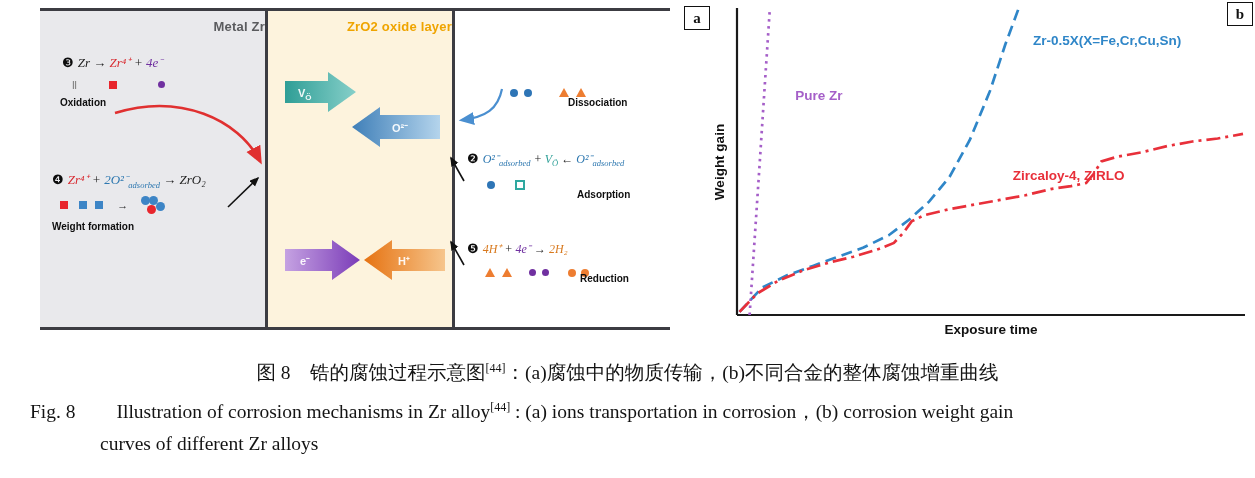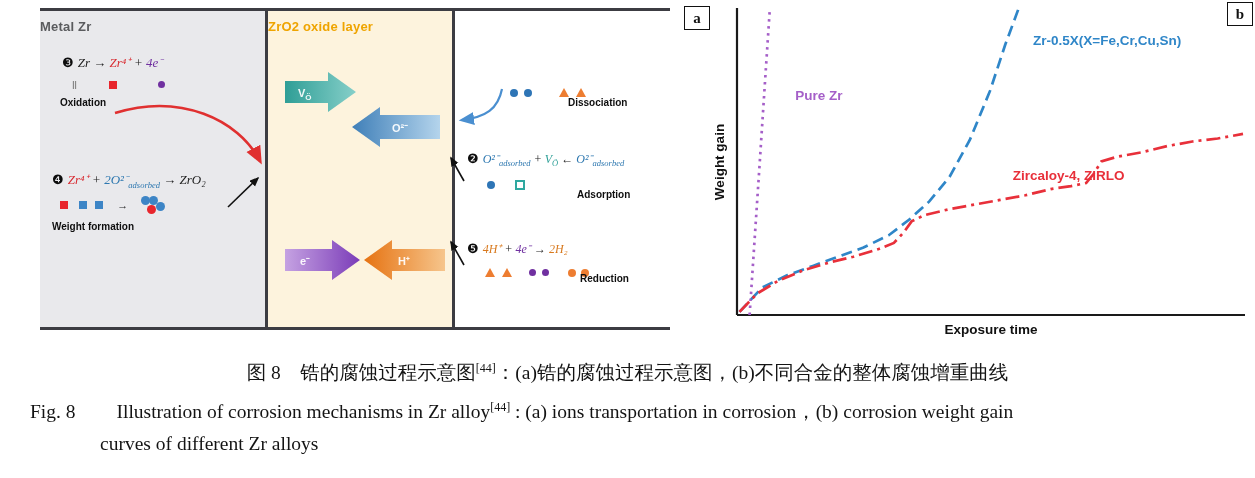--- a/index.html
+++ b/index.html
@@ -6,21 +6,21 @@
   html,body{background:#fff}
   body{width:1255px;height:478px;position:relative;overflow:hidden;font-family:"Liberation Sans",sans-serif}
 
   
   .panel-a{position:absolute;left:40px;top:8px;width:630px;height:322px;
            border-top:3px solid #3c3c42;border-bottom:3px solid #3c3c42}
   .region{position:absolute;top:0;height:100%}
   .metal{left:0;width:225px;background:#e9e9ec}
   .oxide{left:225px;width:190px;background:#fdf3dd;border-left:3px solid #3c3c42;border-right:3px solid #3c3c42}
   .water{left:415px;width:215px;background:#ecf5fb}
-  .rtitle{position:absolute;top:8px;width:100%;text-align:left;font-weight:bold;font-size:13px;letter-spacing:.2px}
+  .rtitle{position:absolute;top:8px;width:100%;text-align:right;font-weight:bold;font-size:13px;letter-spacing:.2px}
   .metal-t{color:#5a5b5e}.oxide-t{color:#efa400}.water-t{color:#55a7da}
 
   .eq{position:absolute;font:italic 13px "Liberation Serif",serif;color:#222;white-space:nowrap}
   .eq.small{font-size:12px}
   .eq .num{font-style:normal;font-size:13px;color:#0c0c0c;margin-right:4px}
   .eq sub{font-size:8.5px;font-style:italic}
   .c-dark{color:#222}.c-red{color:#d82c32}.c-blue{color:#2e78b0}
   .c-orange{color:#d8791e}.c-purple{color:#7030a0}.c-teal{color:#2fa098}
 
   .syms{position:absolute;white-space:nowrap;height:14px}
@@ -179,15 +179,15 @@
   <text x="279" y="334" text-anchor="middle" class="axis-label">Exposure time</text>
   <text x="12" y="162" text-anchor="middle" transform="rotate(-90 12 162)" class="axis-label">Weight gain</text>
 <polyline points="37.6,315.0 42.7,238.3 47.8,161.5 52.8,84.8 57.9,8.0" fill="none" stroke="#a55fc8" stroke-width="2.7" stroke-dasharray="2.5,4.5"></polyline>
     <text x="83.19" y="100.10000000000001" fill="#a55fc8" class="series-label">Pure Zr</text>
     <polyline points="27.5,311.9 50.3,287.4 75.6,275.1 100.9,265.9 126.2,256.7 151.5,247.5 176.8,235.2 197.0,219.8 217.3,201.4 237.5,176.9 257.8,140.0 278.0,90.9 293.2,44.8 306.8,8.0" fill="none" stroke="#2f86c8" stroke-width="2.7" stroke-dasharray="11,6"></polyline>
     <text x="321.01" y="44.839999999999996" fill="#2f86c8" class="series-label">Zr-0.5X(X=Fe,Cr,Cu,Sn)</text>
     <polyline points="27.5,311.9 45.2,293.5 65.5,281.2 90.8,270.5 116.1,262.8 141.4,256.7 166.7,249.0 181.9,242.9 192.0,232.1 199.6,221.4 212.2,215.2 237.5,209.1 262.8,204.5 288.1,199.9 313.4,195.3 338.7,189.1 359.0,186.1 374.1,183.0 381.7,173.8 389.3,161.5 404.5,156.9 429.8,152.3 455.1,146.1 480.4,141.5 505.7,138.5 531.0,133.9" fill="none" stroke="#e8303a" stroke-width="2.7" stroke-dasharray="14,5,3,5"></polyline>
     <text x="300.77000000000004" y="179.92000000000002" fill="#e8303a" class="series-label">Zircaloy-4, ZIRLO</text>
   </svg>
 
-<div class="cap-zh"><span>图 8　锆的腐蚀过程示意图</span><sup>[44]</sup><span>：(a)锆的腐蚀过程示意图，(b)不同合金的整体腐蚀增重曲线</span></div>
+<div class="cap-zh"><span>图 8　锆的腐蚀过程示意图</span><sup>[44]</sup><span>：(a)腐蚀中的物质传输，(b)不同合金的整体腐蚀增重曲线</span></div>
 <div class="cap-en"><span class="fig8">Fig. 8</span><span>Illustration of corrosion mechanisms in Zr alloy</span><sup>[44]</sup><span> : (a) ions transportation in corrosion，(b) corrosion weight gain</span></div>
 <div class="cap-en2">curves of different Zr alloys</div>
 
 </body></html>

